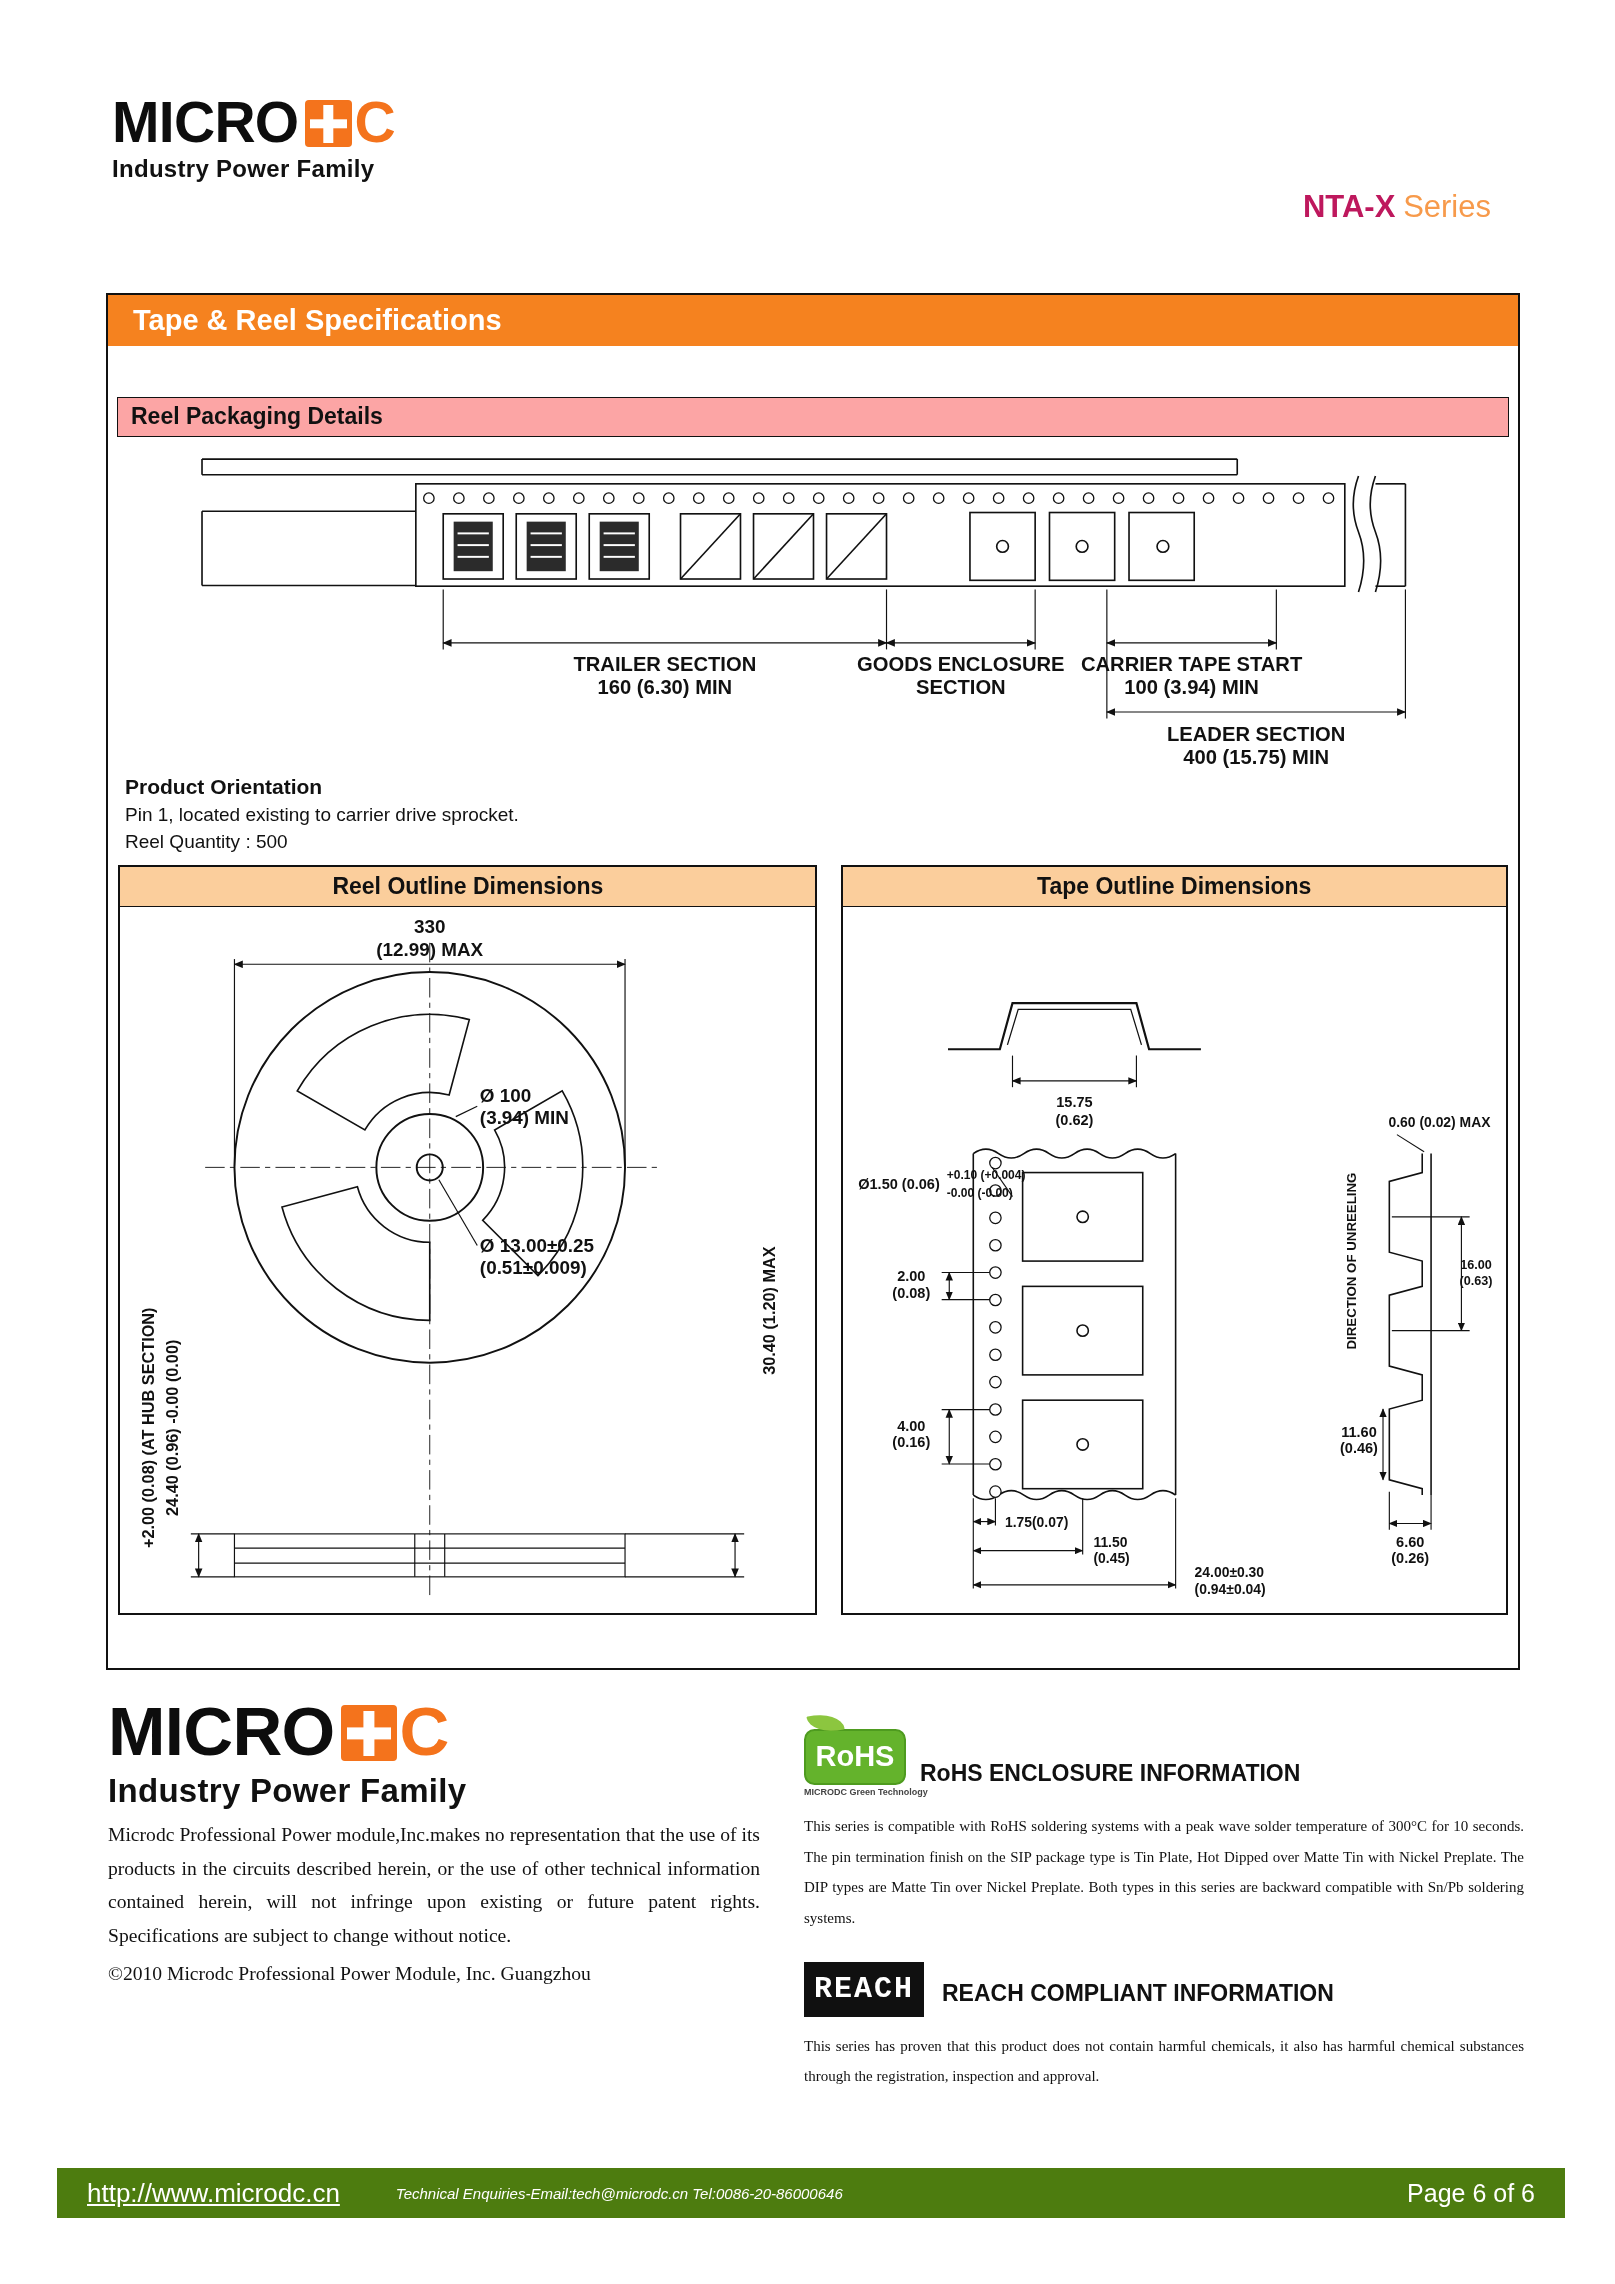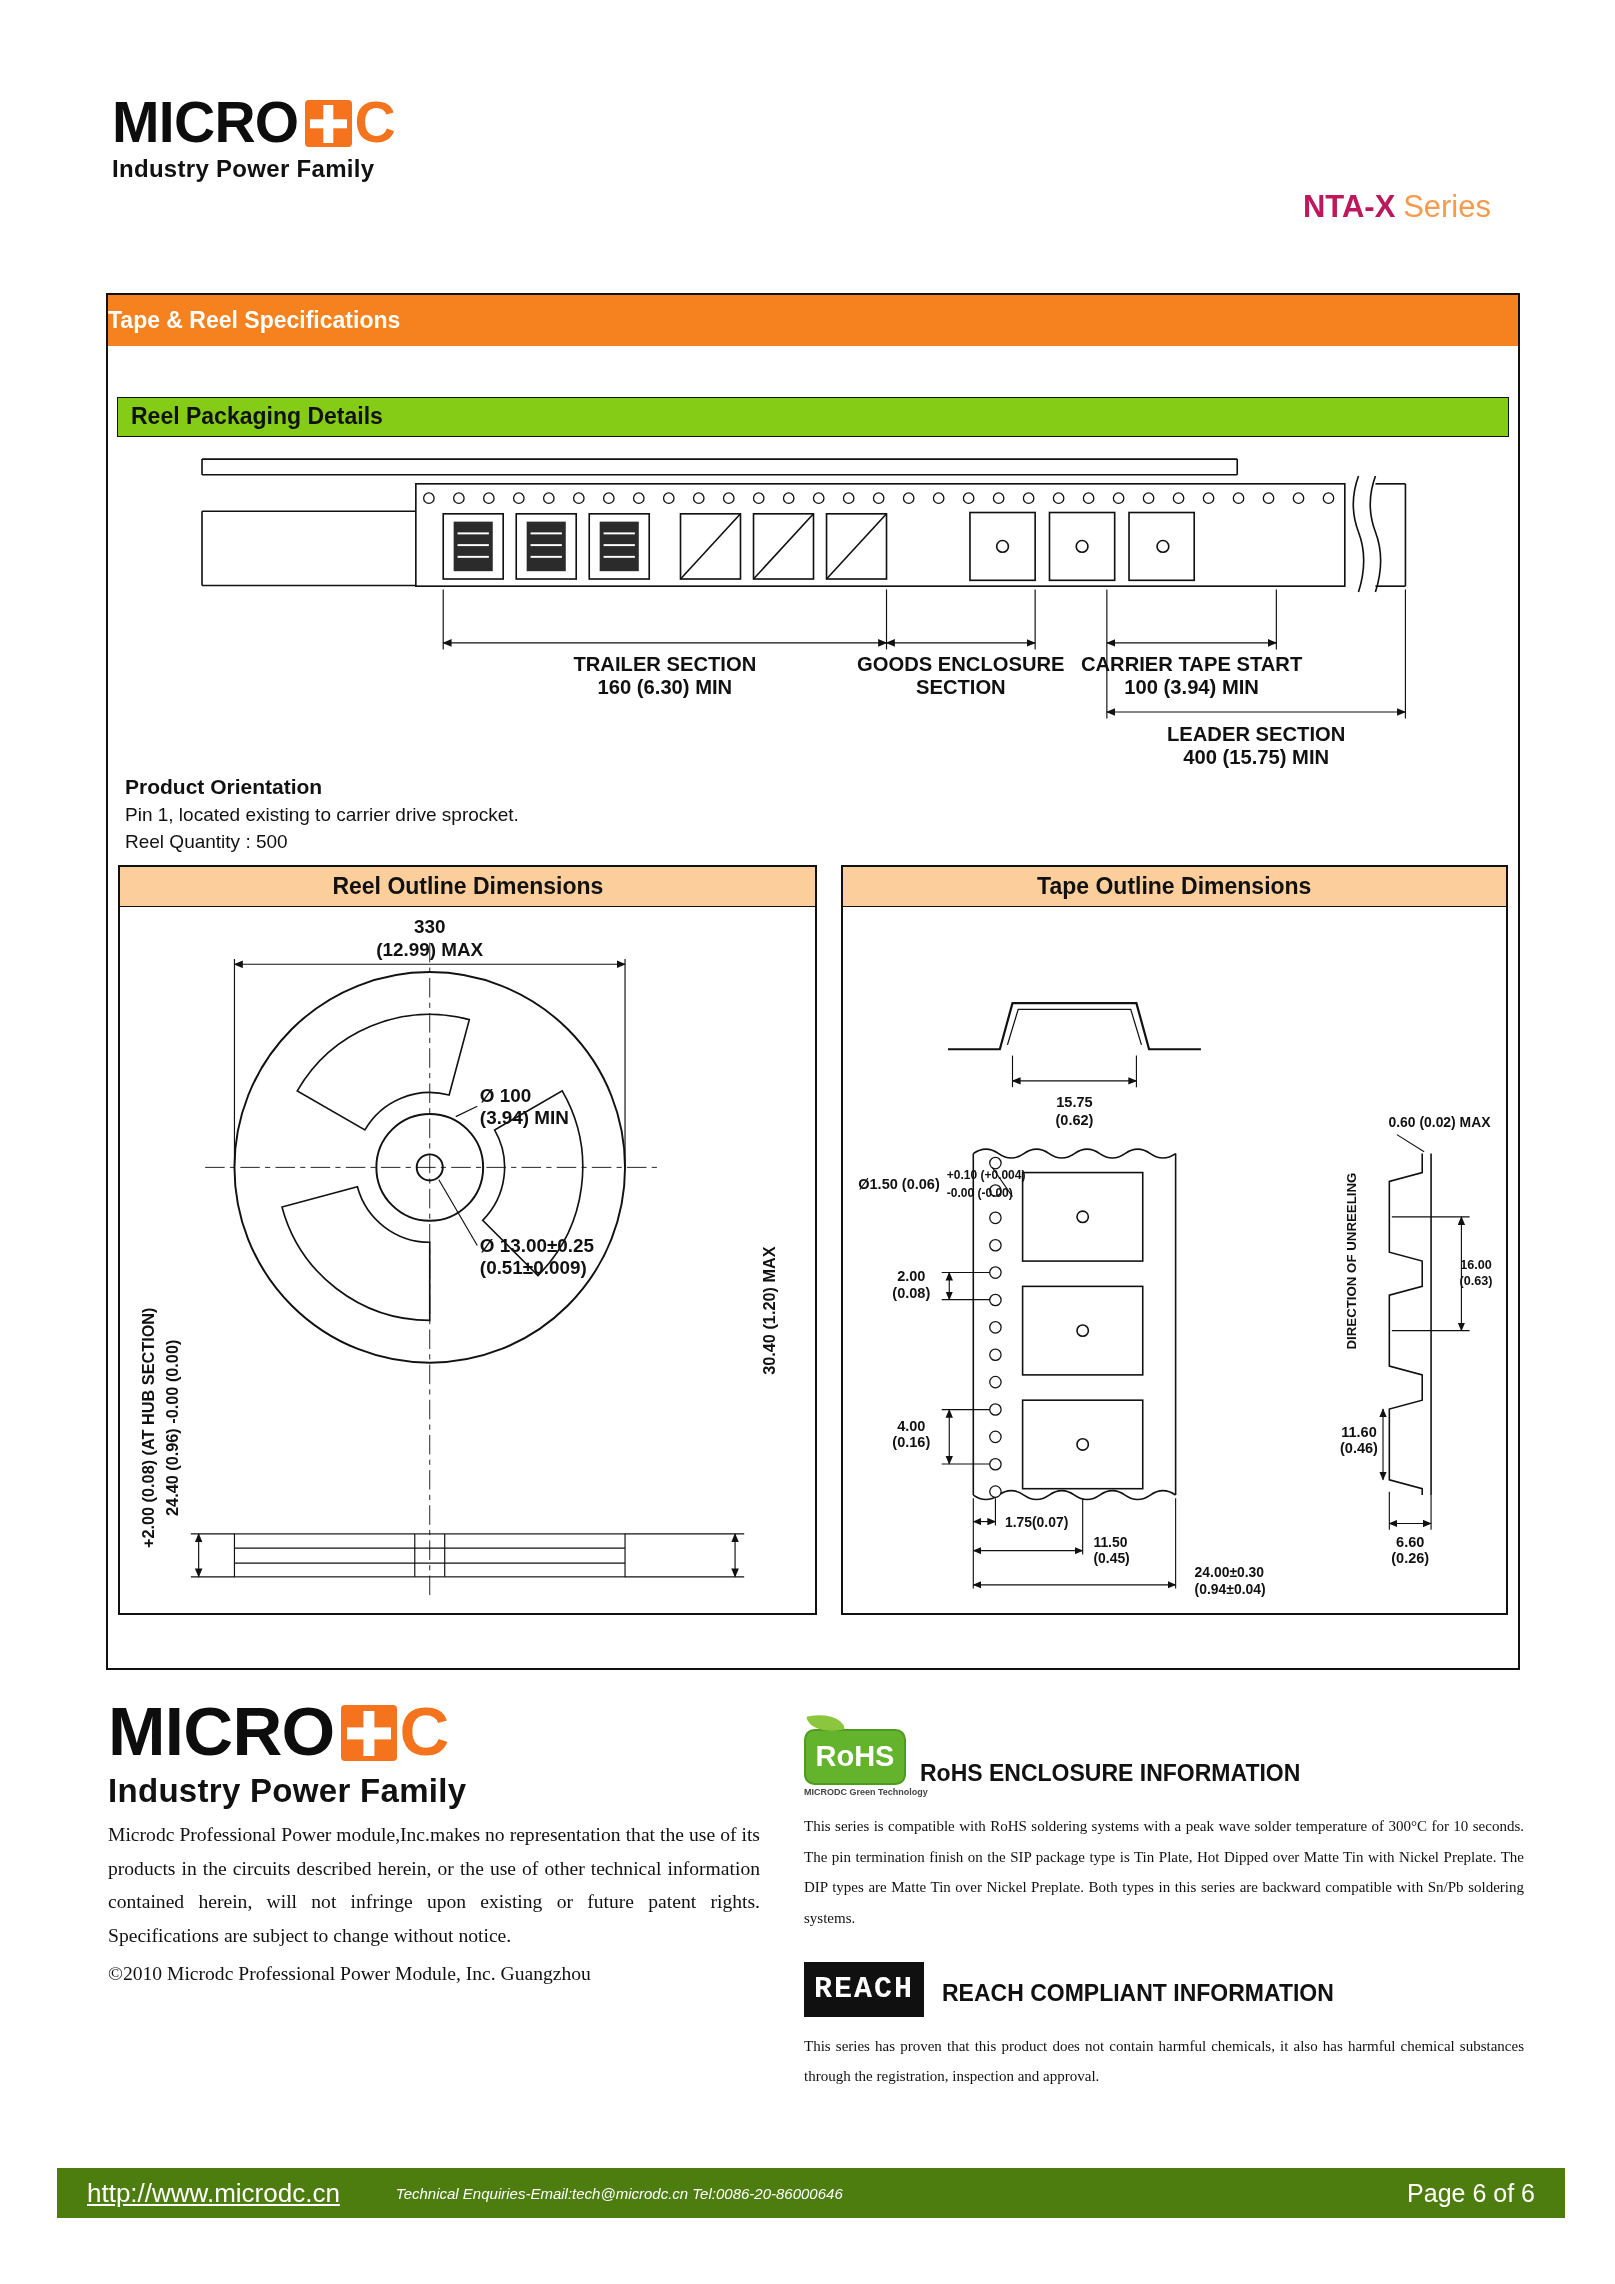--- a/index.html
+++ b/index.html
@@ -19,22 +19,22 @@
   .logo-lg .lg-c{font-size:69px;}
   .logo-lg .lg-tag{font-size:33px;margin-top:1.3px;}
 
   .header-logo{position:absolute;left:112px;top:89px;}
   .series{position:absolute;top:189px;right:125px;}
   .series-name{color:#be185d;font-weight:bold;font-size:31px;}
   .series-word{color:#F79A4B;font-size:31px;margin-left:7.8px;}
 
   
   .main-box{position:absolute;left:106px;top:293px;width:1414px;height:1377px;border:2px solid #111;background:#fff;}
-  .main-title{height:51px;background:#F5821F;color:#fff;font-size:23px;font-weight:bold;line-height:50px;padding-left:0;}
-  .sub-bar{margin:51px 9px 0;height:40px;line-height:37px;background:#84cc16;border:1.3px solid #111;font-size:23px;font-weight:bold;padding-left:13px;}
+  .main-title{height:51px;background:#F5821F;color:#fff;font-size:29px;font-weight:bold;line-height:50px;padding-left:25px;}
+  .sub-bar{margin:51px 9px 0;height:40px;line-height:37px;background:#fca5a5;border:1.3px solid #111;font-size:23px;font-weight:bold;padding-left:13px;}
   .pack-svg{display:block;margin:9px auto 0;width:1369px;height:326px;}
   .orientation{margin:2.6px 0 0 17px;}
   .o-title{font-size:21px;font-weight:bold;}
   .o-note,.o-qty{font-size:19px;margin-top:5.2px;}
   .outline-row{display:flex;gap:23.5px;margin:11.7px 10.4px 0;}
   .outline-box{border:2px solid #111;height:750px;background:#fff;}
   .outline-box.reel{width:699px;}
   .outline-box.tape{flex:1;}
   .outline-title{height:40px;background:#FBCE9C;border-bottom:1.3px solid #111;text-align:center;font-weight:bold;font-size:23px;line-height:38px;}
   .outline-box svg{display:block;width:100%;height:705px;}

